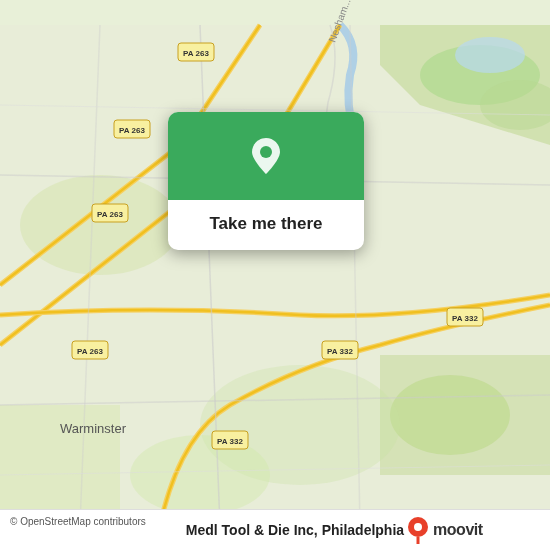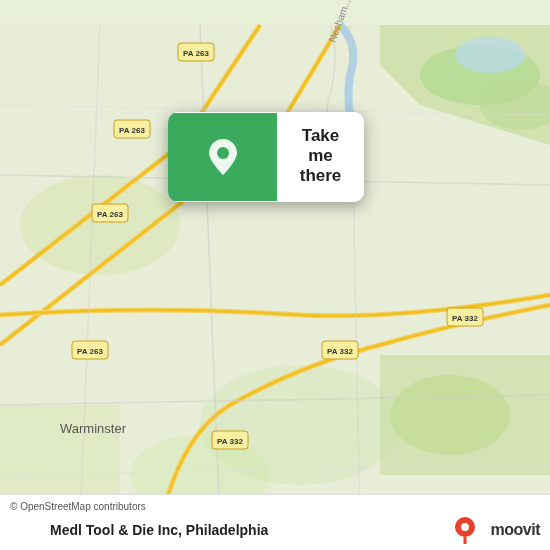--- a/index.html
+++ b/index.html
@@ -30,21 +30,21 @@
     
     #popup-card {
       position: absolute;
       top: 112px;
       left: 168px;
       width: 196px;
       background: white;
       border-radius: 10px;
       box-shadow: 0 4px 16px rgba(0,0,0,0.35);
       display: flex;
-      flex-direction: row;
+      flex-direction: column;
       align-items: center;
       overflow: hidden;
     }
 
     #popup-green-area {
       background: #3aaa5c;
       width: 100%;
       display: flex;
       align-items: center;
       justify-content: center;
@@ -68,21 +68,20 @@
 
     
     #bottom-bar {
       position: absolute;
       bottom: 0;
       left: 0;
       width: 100%;
       background: white;
       border-top: 1px solid #ddd;
       display: flex;
-      flex-direction: column;
       padding: 6px 10px 6px 10px;
     }
 
     #osm-credit {
       font-size: 10px;
       color: #555;
       margin-bottom: 4px;
     }
 
     #bottom-info-row {
@@ -94,21 +93,21 @@
 
     #location-name {
       font-size: 14px;
       font-weight: 600;
       color: #222;
     }
 
     #moovit-logo {
       display: flex;
       align-items: center;
-      gap: 12px;
+      gap: 1px;
     }
 
     #moovit-icon {
       width: 28px;
       height: 28px;
     }
 
     #moovit-text {
       font-size: 16px;
       font-weight: 700;

